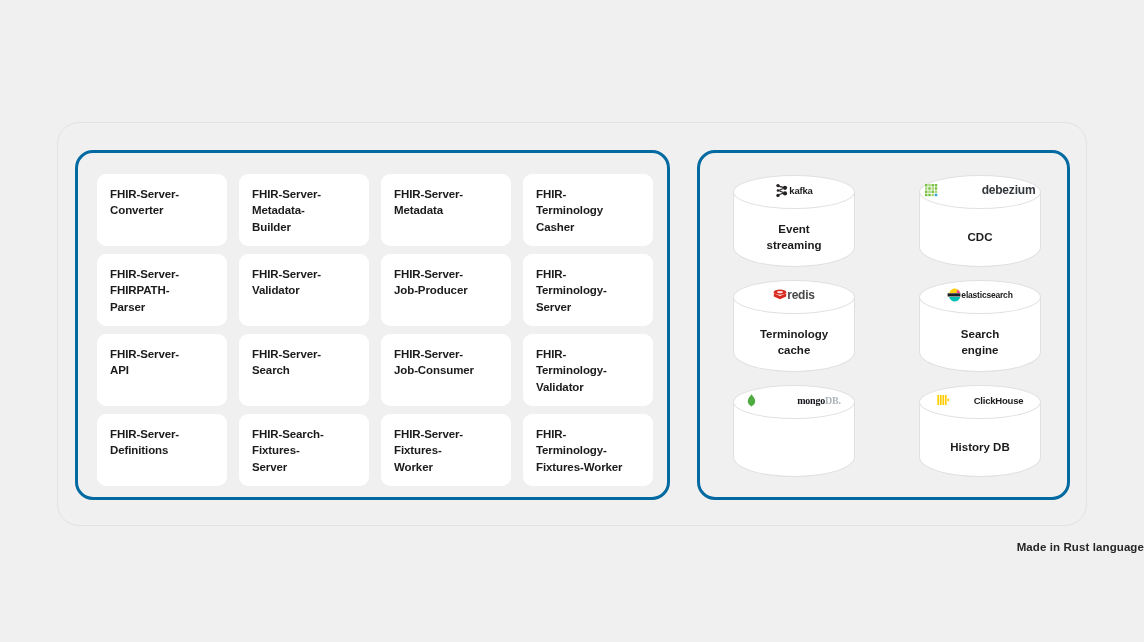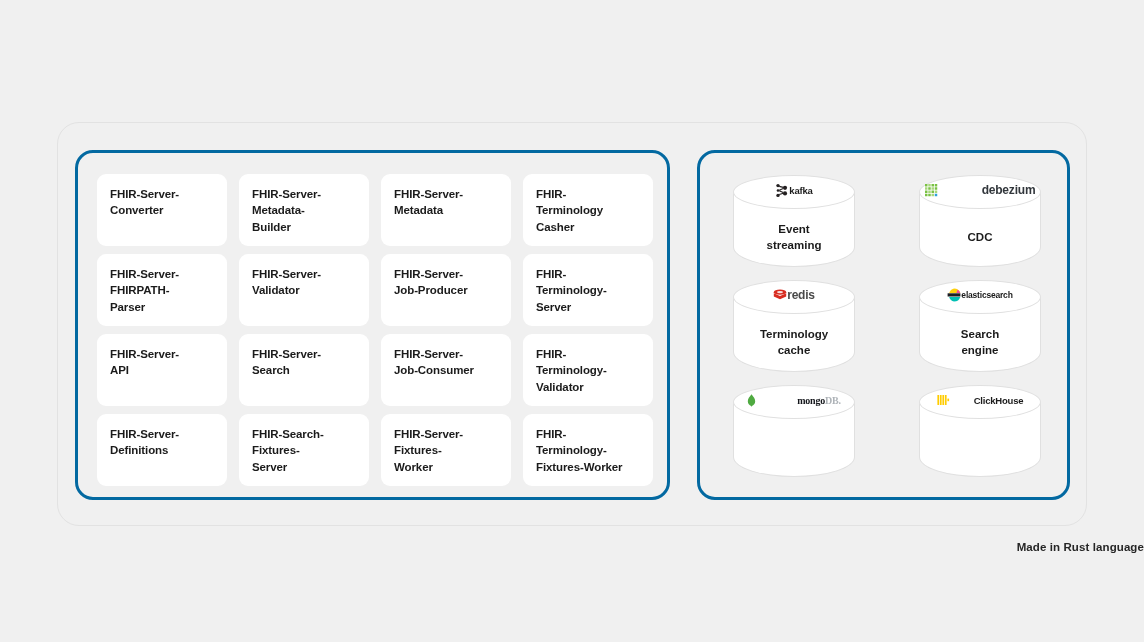--- a/index.html
+++ b/index.html
@@ -405,19 +405,20 @@
                   <rect x="0.4" y="1" width="1.7" height="10" fill="#ffcc00"></rect>
                   <rect x="2.9" y="1" width="1.7" height="10" fill="#ffcc00"></rect>
                   <rect x="5.4" y="1" width="1.7" height="10" fill="#ffcc00"></rect>
                   <rect x="7.9" y="1" width="1.7" height="10" fill="#ffcc00"></rect>
                   <rect x="10.4" y="4.6" width="1.7" height="2.6" fill="#ffcc00"></rect>
                 </svg>
               </span>
               <span class="logo-text clickhouse">ClickHouse</span>
             </div>
           </div>
+          <div class="cyl-caption">History DB</div>
         </div>
       </div>
   </div>
 
   <div class="footer-note">Made in Rust language</div>
 
 </div>
 
 </body></html>

